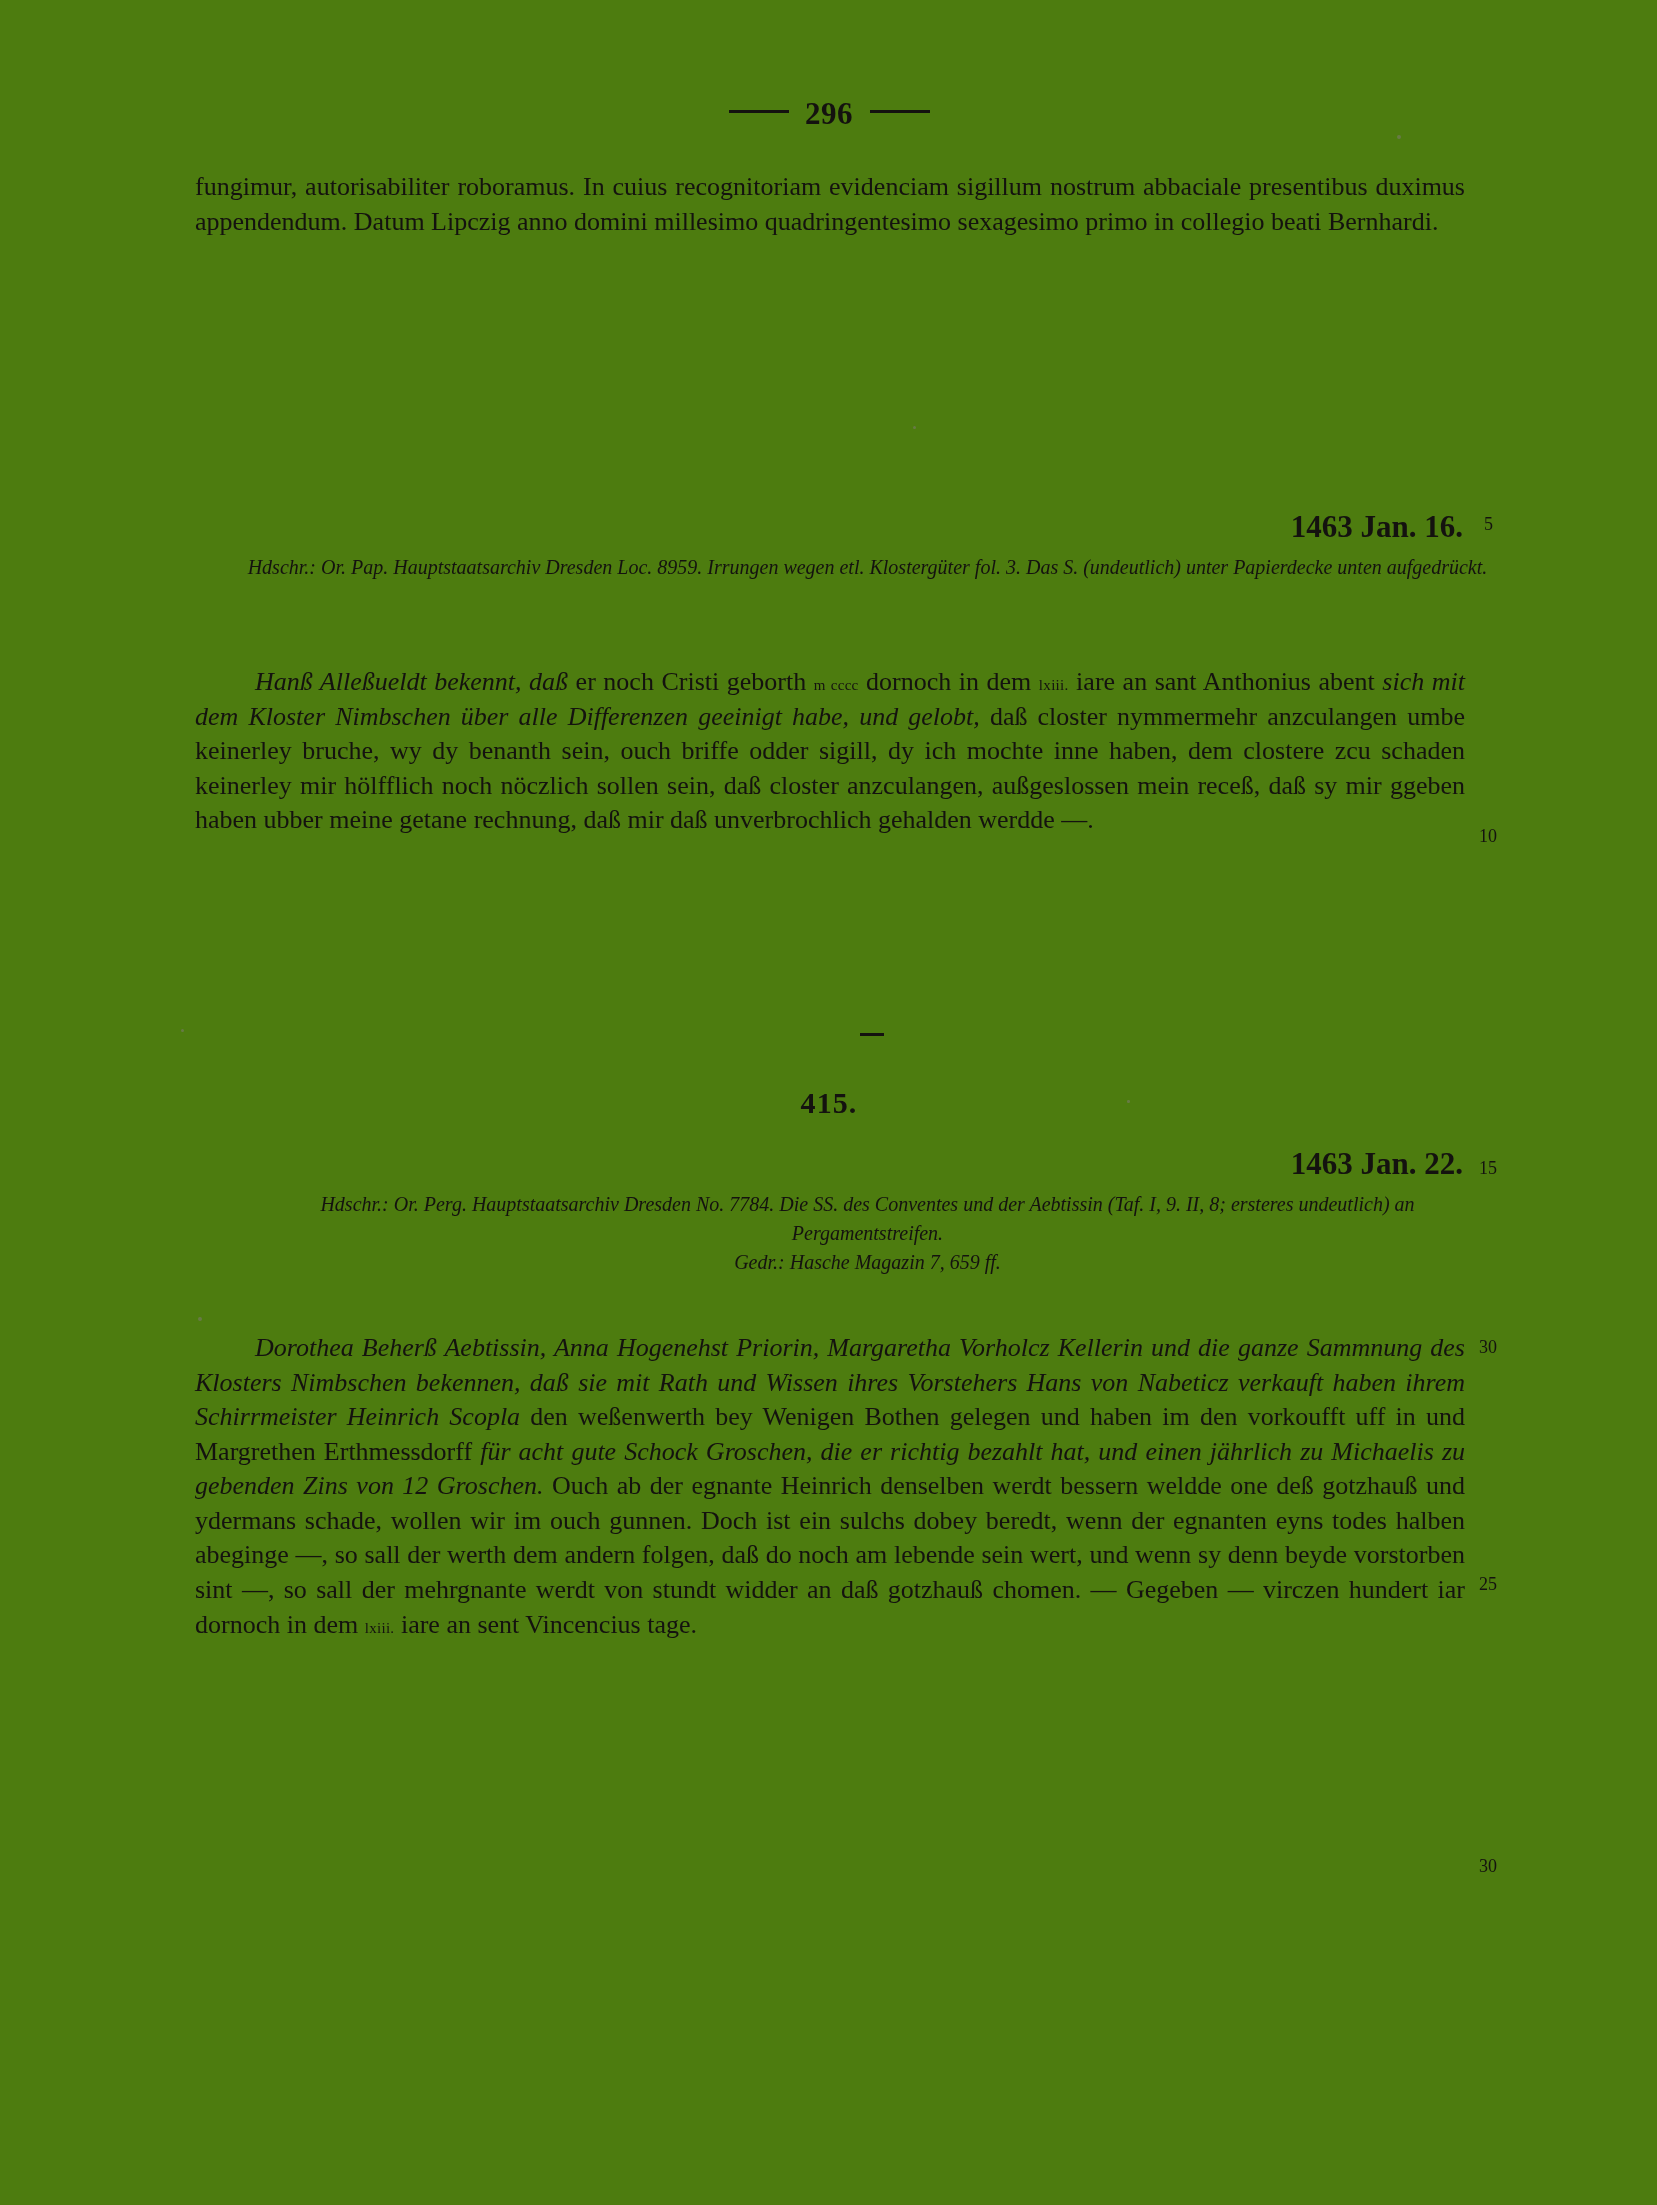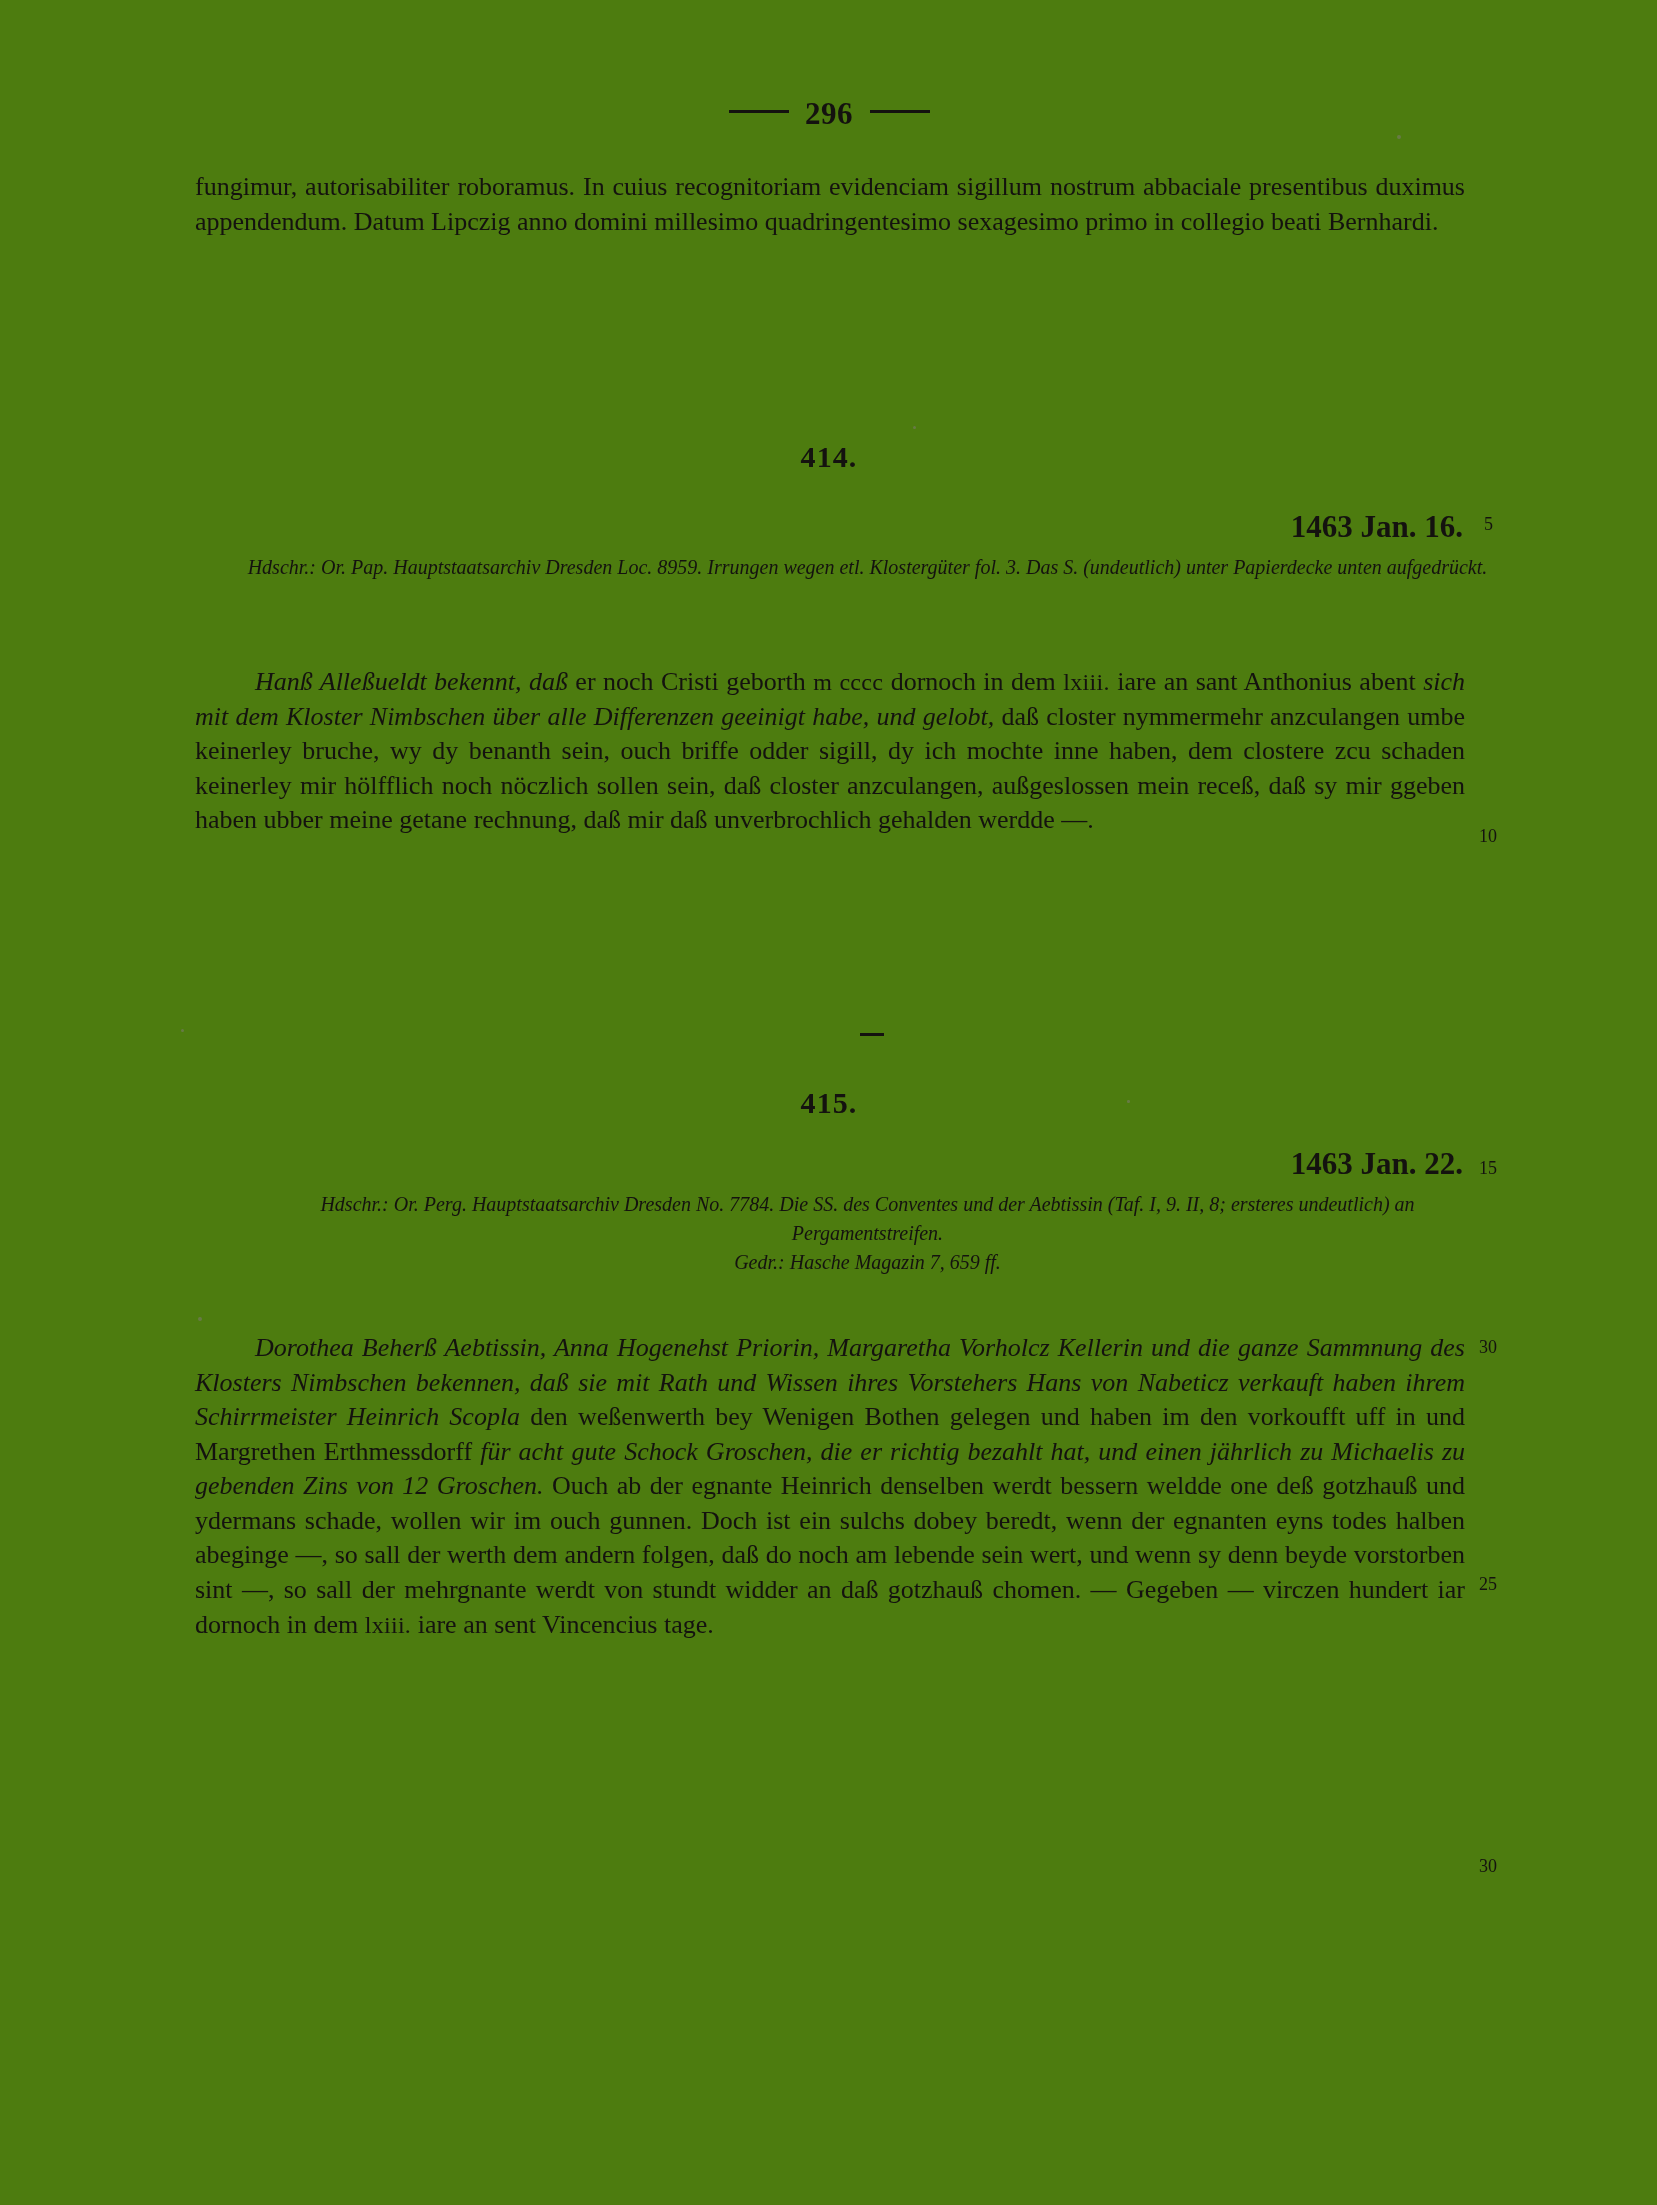--- a/index.html
+++ b/index.html
@@ -52,21 +52,21 @@
     line-height: 1.33;
     text-align: justify;
     text-justify: inter-word;
   }
   .body-text {
     left: 195px;
     width: 1270px;
   }
   .ital { font-style: italic; }
   .smallcaps {
-    font-size: 24px;
+    font-size: 15px;
     letter-spacing: 0.3px;
   }
 
   
   .section-no {
     position: absolute;
     width: 1658px;
     left: 0;
     text-align: center;
     font-size: 30px;
@@ -125,21 +125,20 @@
 <body>
 
 <div class="page">
 
   <div class="page-header">
     <span class="rule"></span><span>296</span><span class="rule"></span>
   </div>
 
   <div class="block body-text" style="top: 170px;">fungimur, autorisabiliter roboramus.  In cuius recognitoriam evidenciam sigillum nostrum abbaciale presentibus duximus appendendum.  Datum Lipczig anno domini millesimo quadringentesimo sexagesimo primo in collegio beati Bernhardi.</div>
 
-  <div class="section-no" style="top: 440px;">414.</div>
 
   <div class="dateline" style="top: 509px;">1463 Jan. 16.</div>
   <div class="linenum" style="top: 514px; left: 1484px;">5</div>
 
   <div class="source-note" style="top: 553px;">Hdschr.: Or. Pap. Hauptstaatsarchiv Dresden Loc. 8959.  Irrungen wegen etl. Klostergüter fol. 3.  Das S. (undeutlich) unter Papierdecke unten aufgedrückt.</div>
 
   <div class="block body-text" style="top: 665px;">
     <span class="indent"></span><span class="ital">Hanß Alleßueldt bekennt, daß</span><span> er noch Cristi geborth </span><span class="smallcaps">m cccc</span><span> dornoch in dem </span><span class="smallcaps">lxiii.</span><span> iare an sant Anthonius abent </span><span class="ital">sich mit dem Kloster Nimbschen über alle Differenzen geeinigt habe, und gelobt,</span><span> daß closter nymmermehr anzculangen umbe keinerley bruche, wy dy benanth sein, ouch briffe odder sigill, dy ich mochte inne haben, dem clostere zcu schaden keinerley mir hölfflich noch nöczlich sollen sein, daß closter anzculangen, außgeslossen mein receß, daß sy mir ggeben haben ubber meine getane rechnung, daß mir daß unverbrochlich gehalden werdde —.</span>
   </div>
 

